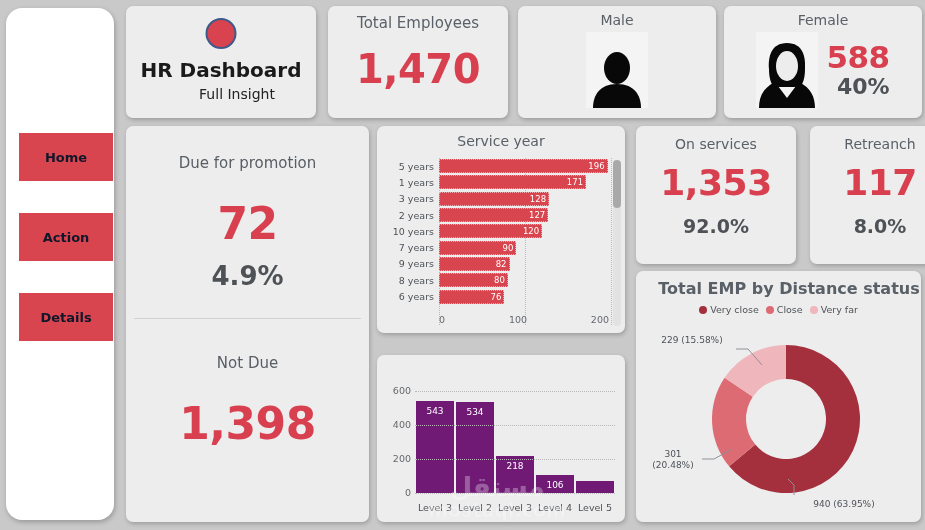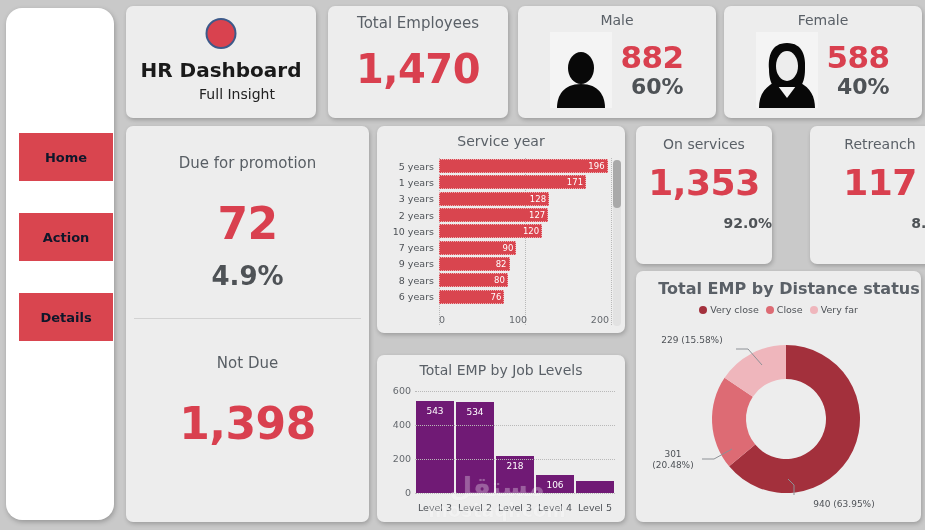--- a/index.html
+++ b/index.html
@@ -142,25 +142,25 @@
   .jl-xlab { width: 38px; text-align: center; }
   #watermark { position: absolute; left: 10px; bottom: 2px; width: 220px;
                text-align: center; pointer-events: none; opacity: 0.30; }
   #wm-ar { font-size: 26px; color: #fff; font-weight: bold; line-height: 26px;
            text-shadow: 0 0 1px #bbb; }
   #wm-en { font-size: 19px; color: #fff; font-weight: bold; line-height: 20px;
            text-shadow: 0 0 1px #bbb; }
 
   
   .kpi-card { top: 126px; height: 138px; }
-  #onservices-card { left: 636px; width: 136px; }
+  #onservices-card { left: 636px; width: 160px; }
   #retrench-card  { left: 810px; width: 140px; }
   .kpi-card .card-title { margin-top: 10px; font-size: 14px; }
   .kpi-value { text-align: center; font-size: 36px; margin-top: 10px; }
-  .kpi-pct { text-align: right; font-size: 14px; margin-top: 12px; }
+  .kpi-pct { text-align: center; font-size: 19px; margin-top: 12px; }
 
   
   #donut-card { left: 636px; top: 271px; width: 285px; height: 251px; }
   #donut-card .card-title { margin-top: 8px; font-size: 16px; font-weight: bold; margin-left: 21px; }
   #donut-legend { display: flex; justify-content: center; align-items: center;
                   gap: 7px; margin-top: 6px; font-size: 9.5px; color: #4e5257; }
   .legend-item { display: flex; align-items: center; gap: 3px; }
   .legend-dot { width: 8px; height: 8px; border-radius: 50%; display: inline-block; }
   #donut-wrap { position: absolute; left: 0; top: 56px; width: 100%; height: 190px; }
   .donut-lab { position: absolute; font-size: 9px; color: #4e5257; text-align: center;
@@ -199,24 +199,20 @@
 
   <div class="card gender-card" id="male-card">
     <div class="card-title">Male</div>
     <div class="gender-body">
       <div class="gender-icon">
         <svg width="54" height="62" viewBox="0 0 54 62" aria-hidden="true">
           <ellipse cx="27" cy="22" rx="13" ry="16" fill="#080808"></ellipse>
           <path d="M27 38 C9 38 3 50 3 62 L51 62 C51 50 45 38 27 38 Z" fill="#080808"></path>
         </svg>
       </div>
-      <div class="gender-nums">
-        <div class="gender-count big-red">882</div>
-        <div class="gender-pct pct">60%</div>
-      </div>
     </div>
   </div>
 
   <div class="card gender-card" id="female-card">
     <div class="card-title">Female</div>
     <div class="gender-body">
       <div class="gender-icon">
         <svg width="60" height="66" viewBox="0 0 60 66" aria-hidden="true">
           <path d="M30 1 C14 1 11 15 12 27 C12 36 14 42 17 45 L43 45 C46 42 48 36 48 27 C49 15 46 1 30 1 Z" fill="#080808"></path>
           <ellipse cx="30" cy="24" rx="11" ry="15" fill="#ededed"></ellipse>
@@ -326,21 +322,20 @@
         <span>0</span>
         <span>100</span>
         <span>200</span>
       </div>
     <div id="sy-scrollbar">
       <div id="sy-thumb"></div>
     </div>
   </div>
 
   <div class="card" id="job-card">
-    <div class="card-title">Total EMP by Job Levels</div>
     <div id="jl-plot">
       <div id="jl-bars">
           <div class="jl-col">
             <div class="jl-bar" style="height: 92.31px;">
               <div class="jl-val">543</div>
             </div>
           </div>
           <div class="jl-col">
             <div class="jl-bar" style="height: 90.78px;">
               <div class="jl-val">534</div>

